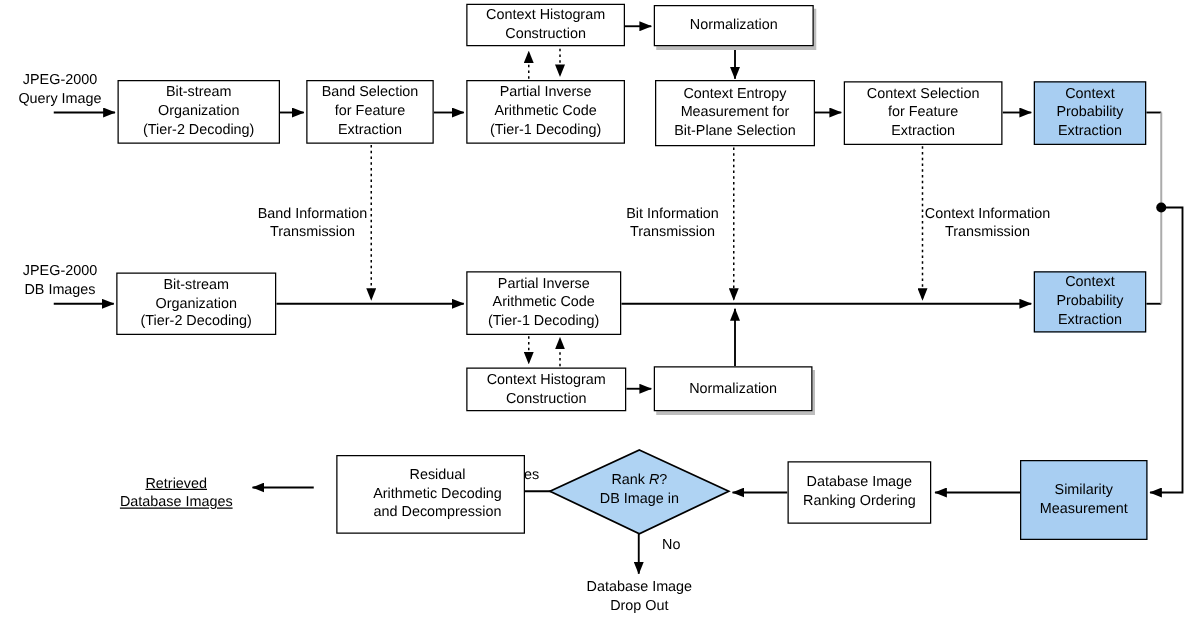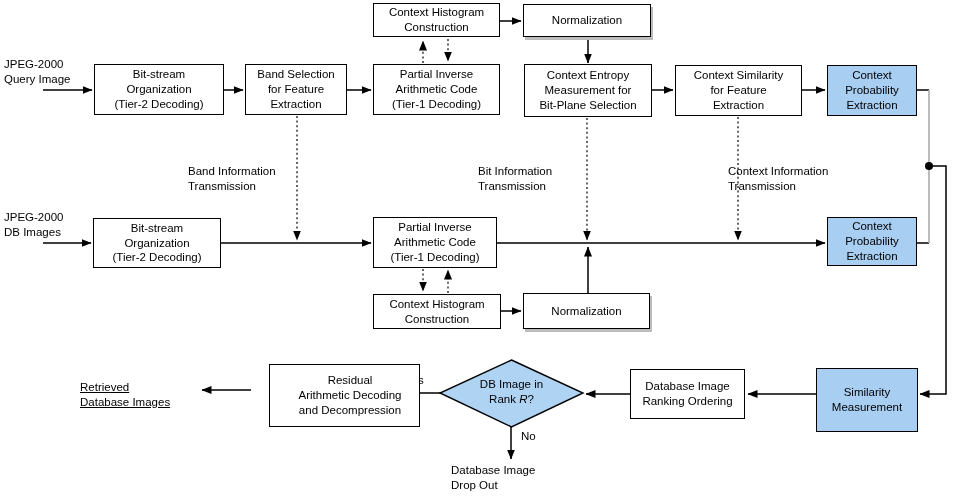--- a/index.html
+++ b/index.html
@@ -31,21 +31,21 @@
     text-align:center;
     font-size:11.5px;line-height:1.3;
     box-sizing:border-box;
     z-index:2;
   }
   .node span{white-space:pre-line;}
   .node.blue{background:var(--blue);}
   .node.shadowed{box-shadow:2px 3px 0 #bdbdbd;}
   .flabel{
     position:absolute;
-    text-align:left;
+    text-align:center;
     font-size:11.5px;line-height:1.3;
     white-space:pre-line;
     z-index:2;
   }
   .diamond-label{
     position:absolute;
     left:444px;top:377px;width:135px;
     text-align:center;
     font-size:11.5px;line-height:1.3;
     z-index:2;
@@ -145,21 +145,21 @@
     <span>Partial Inverse
 Arithmetic Code
 (Tier-1 Decoding)</span>
     </div>
   <div class="node" style="left:524px;top:64px;width:128px;height:53px;">
     <span>Context Entropy
 Measurement for
 Bit-Plane Selection</span>
     </div>
   <div class="node" style="left:675px;top:65px;width:127px;height:51px;">
-    <span>Context Similarity
+    <span>Context Selection
 for Feature
 Extraction</span>
     </div>
   <div class="node blue" style="left:827px;top:65px;width:90px;height:51px;">
     <span>Context
 Probability
 Extraction</span>
     </div>
 
   <div class="node" style="left:93px;top:218px;width:128px;height:50px;">
@@ -193,17 +193,17 @@
     <span>Database Image
 Ranking Ordering</span>
     </div>
   <div class="node" style="left:269px;top:364px;width:151px;height:63px;padding-left:11px;">
     <span>Residual
 Arithmetic Decoding
 and Decompression</span>
     </div>
 
   <div class="diamond-label">
+    <div><span>Rank </span><i>R</i><span>?</span></div>
     <div><span>DB Image in</span></div>
-    <div><span>Rank </span><i>R</i><span>?</span></div>
   </div>
 
 </div>
 
 </body></html>

